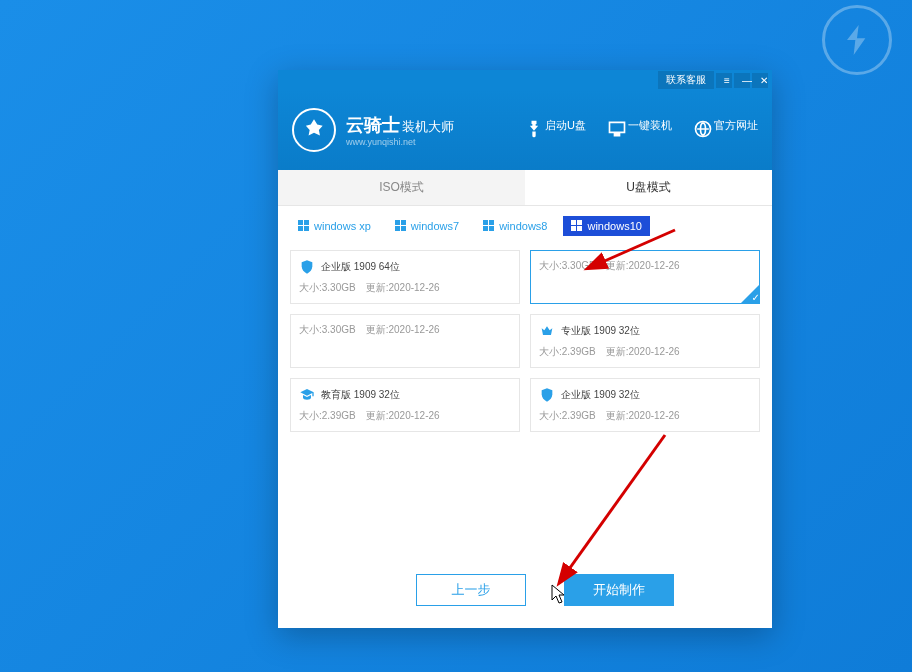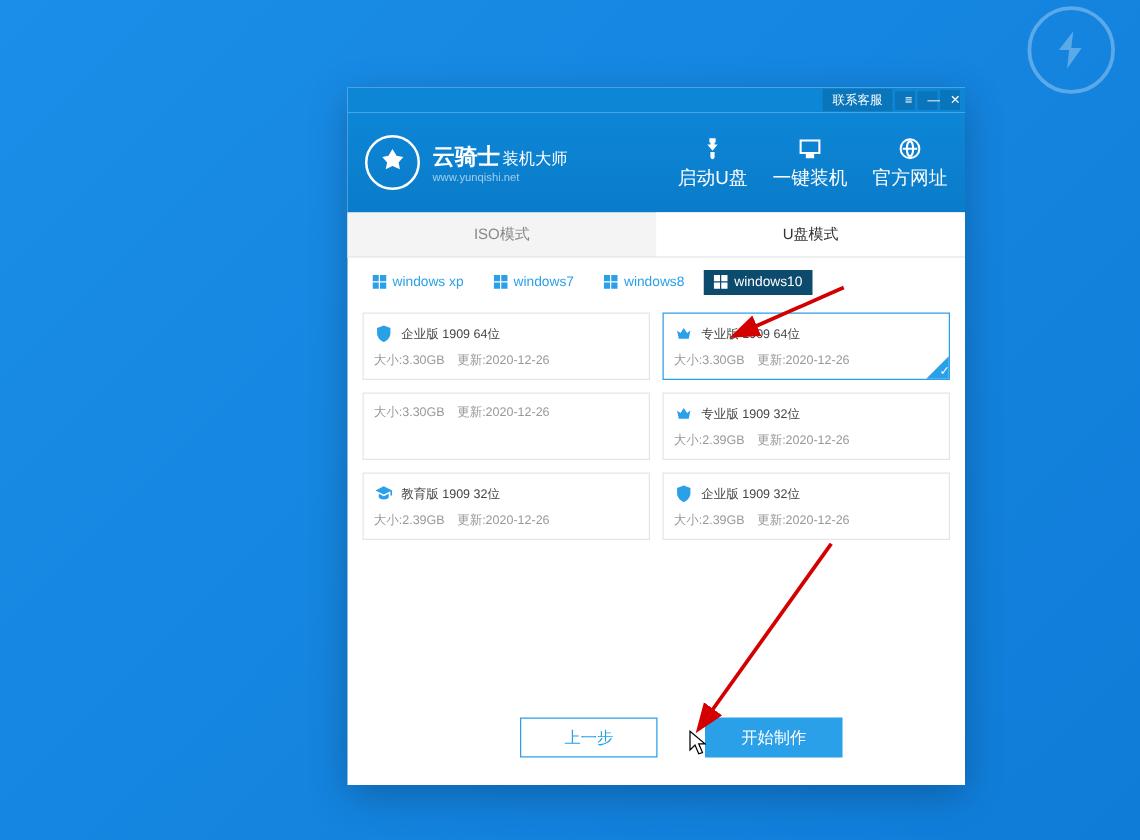--- a/index.html
+++ b/index.html
@@ -42,40 +42,40 @@
     }
     .logo-badge {
       width: 44px; height: 44px; border: 2px solid #fff; border-radius: 50%;
       display: flex; align-items: center; justify-content: center; margin-right: 10px;
     }
     .logo-badge svg { width: 26px; height: 26px; fill: #fff; }
     .brand { display: flex; flex-direction: column; }
     .brand-title { font-size: 18px; font-weight: bold; }
     .brand-sub { font-size: 9px; color: rgba(255,255,255,0.6); filter: blur(0.5px); }
     .nav { margin-left: auto; display: flex; gap: 20px; }
-    .nav-item { display: flex; flex-direction: column; align-items: center; font-size: 15px; cursor: pointer; }
+    .nav-item { display: flex; flex-direction: row; align-items: flex-start; font-size: 11px; cursor: pointer; }
     .nav-item .ico { width: 22px; height: 22px; margin-bottom: 3px; display: flex; align-items: center; justify-content: center; }
     .nav-item svg { width: 20px; height: 20px; fill: #fff; }
     .modes {
       height: 36px; display: flex; background: #f4f4f4; border-bottom: 1px solid #e6e6e6;
     }
     .mode-tab {
       flex: 1; display: flex; align-items: center; justify-content: center;
       font-size: 12px; color: #888; cursor: pointer;
     }
     .mode-tab.active { background: #fff; color: #333; }
     .os-tabs {
       display: flex; gap: 8px; padding: 10px 12px 8px 12px; flex-wrap: wrap;
     }
     .os-tab {
       font-size: 11px; color: #2aa0e8; padding: 4px 8px;
       display: flex; align-items: center; gap: 4px; cursor: pointer;
     }
     .os-tab .winflag { width: 12px; height: 12px; }
-    .os-tab.active { background: #0c4a6e; color: #fff; }
+    .os-tab.active { background: #1d4ed8; color: #fff; }
     .cards {
       padding: 6px 12px; display: grid;
       grid-template-columns: 1fr 1fr; gap: 10px;
     }
     .card {
       border: 1px solid #e6e6e6; padding: 8px 8px; cursor: pointer;
       position: relative;
     }
     .card.selected { border-color: #2aa0e8; }
     .card-title-row { display: flex; align-items: center; gap: 6px; margin-bottom: 6px; }
@@ -228,26 +228,20 @@
             </svg></span>
         <span class="card-title">企业版 1909 64位</span>
       </div>
       <div class="card-sub">
         <span>大小:3.30GB</span>
         <span>更新:2020-12-26</span>
       </div>
     </div>
 
     <div class="card selected">
-      <div class="card-title-row">
-        <span class="card-icon"><svg viewBox="0 0 24 24">
-              <path fill="#2aa0e8" d="M4 8l4 3 4-6 4 6 4-3-2 10H6z"></path>
-            </svg></span>
-        <span class="card-title">专业版 1909 64位</span>
-      </div>
       <div class="card-sub">
         <span>大小:3.30GB</span>
         <span>更新:2020-12-26</span>
       </div>
       <div class="check-corner"></div>
     </div>
 
     <div class="card">
       <div class="card-sub">
         <span>大小:3.30GB</span>

